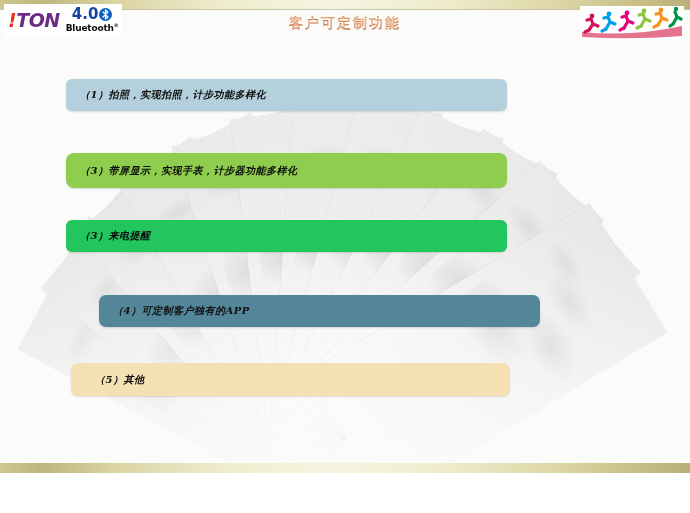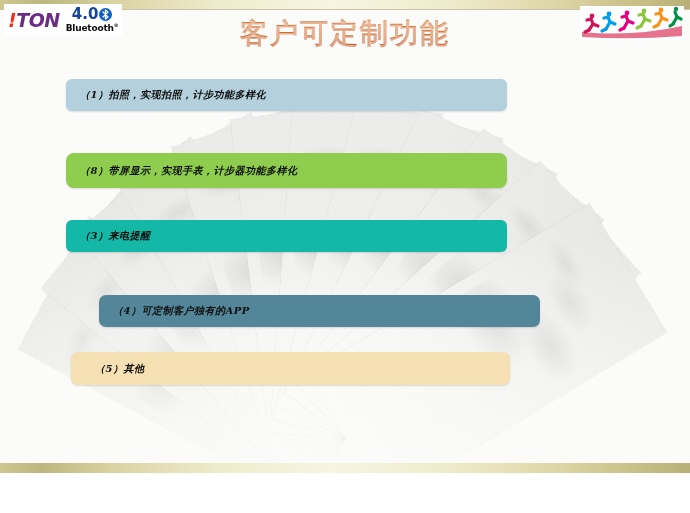--- a/index.html
+++ b/index.html
@@ -151,21 +151,21 @@
   }
   .bt-word sup { font-size: 5px; vertical-align: super; }
 
   .slide-title {
     position: absolute;
     left: 0;
     top: 15px;
     width: 690px;
     text-align: center;
     font-family: "DejaVu Serif", "Liberation Serif", serif;
-    font-size: 28px;
+    font-size: 14px;
     font-weight: 700;
     letter-spacing: 2px;
     color: #d6733a;
     background: linear-gradient(to bottom, #e08c55 0%, #cf6a2f 52%, #b9531d 100%);
     -webkit-background-clip: text;
     background-clip: text;
     -webkit-text-fill-color: transparent;
     text-shadow: 0 1px 0 rgba(255,255,255,0.45);
   }
 
@@ -197,21 +197,21 @@
     font-style: italic;
     font-size: 10px;
     color: #0d0d0d;
     letter-spacing: 0.5px;
     white-space: nowrap;
   }
   #bar1 { left: 66px;  top: 79px;  width: 441px; height: 32px; background: #b3d0dc; border-radius: 6px; }
   #bar2 { left: 66px;  top: 153px; width: 441px; height: 35px; background: #8ecd4d; border-radius: 8px; }
   #bar3 { left: 66px;  top: 220px; width: 441px; height: 32px; background: #c87338; border-radius: 6px; }
   #bar4 { left: 71px;  top: 295px; width: 441px; height: 32px; background: #538699; border-radius: 7px; margin-left: 28px; }
-  #bar5 { left: 71px;  top: 352px; width: 439px; height: 33px; background: #f5e0b4; border-radius: 7px; padding-left: 24px; }
+  #bar5 { left: 71px;  top: 363px; width: 439px; height: 33px; background: #f5e0b4; border-radius: 7px; padding-left: 24px; }
   #bar4 .bar-label { color: #101010; }
 </style>
 </head>
 <body>
 
 <div id="slide">
 
   <div class="fan-wrap">
     <div class="fan-seg" style="transform: rotate(-62deg);"></div>
     <div class="fan-seg" style="transform: rotate(-51deg);"></div>
@@ -297,23 +297,23 @@
         </g>
       </svg>
     </div>
   </div>
 
   <div class="bars">
     <div class="bar" id="bar1" style="background: rgb(179, 208, 220);">
       <span class="bar-label">（1）拍照，实现拍照，计步功能多样化</span>
     </div>
     <div class="bar" id="bar2" style="background: rgb(142, 205, 77);">
-      <span class="bar-label">（8）带屏显示，实现手表，计步器功能多样化</span>
-    </div>
-    <div class="bar" id="bar3" style="background: #14b8a6; text-align: center;">
+      <span class="bar-label">（3）带屏显示，实现手表，计步器功能多样化</span>
+    </div>
+    <div class="bar" id="bar3" style="background: #22c55e; text-align: center;">
       <span class="bar-label">（3）来电提醒</span>
     </div>
     <div class="bar" id="bar4" style="background: rgb(83, 134, 153);">
       <span class="bar-label">（4）可定制客户独有的APP</span>
     </div>
     <div class="bar" id="bar5" style="background: rgb(245, 224, 180);">
       <span class="bar-label">（5）其他</span>
     </div>
   </div>
 

